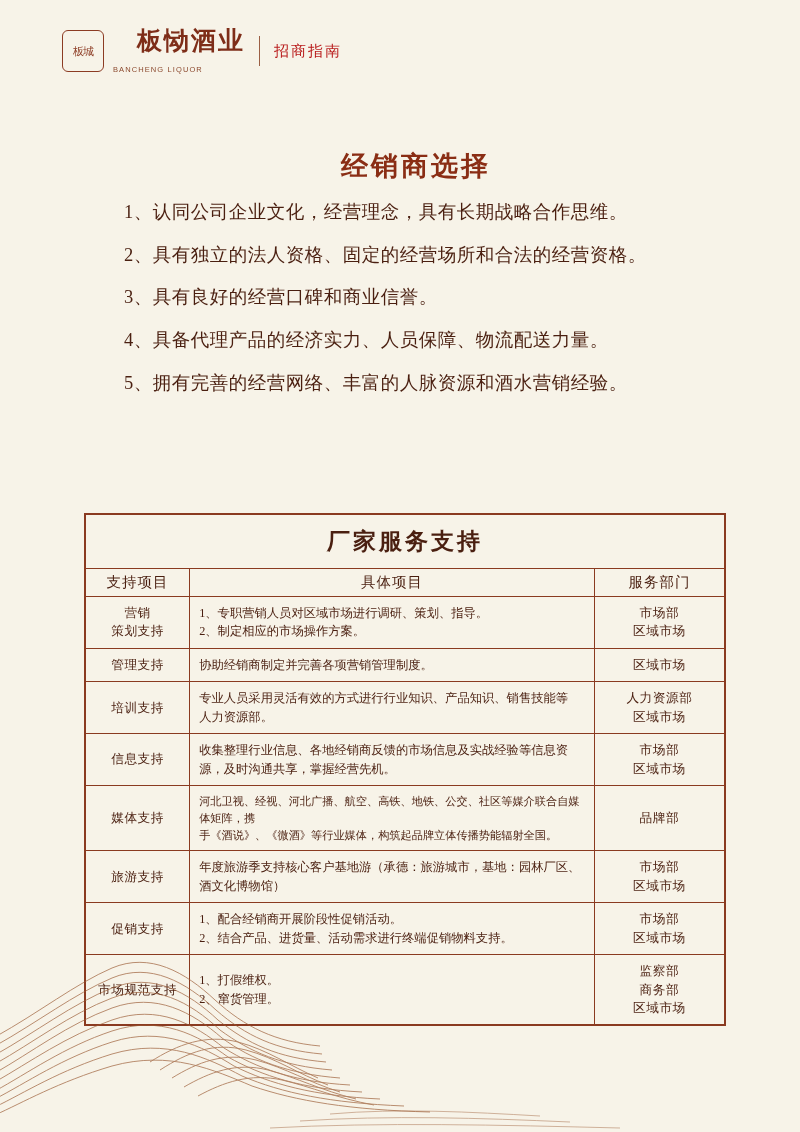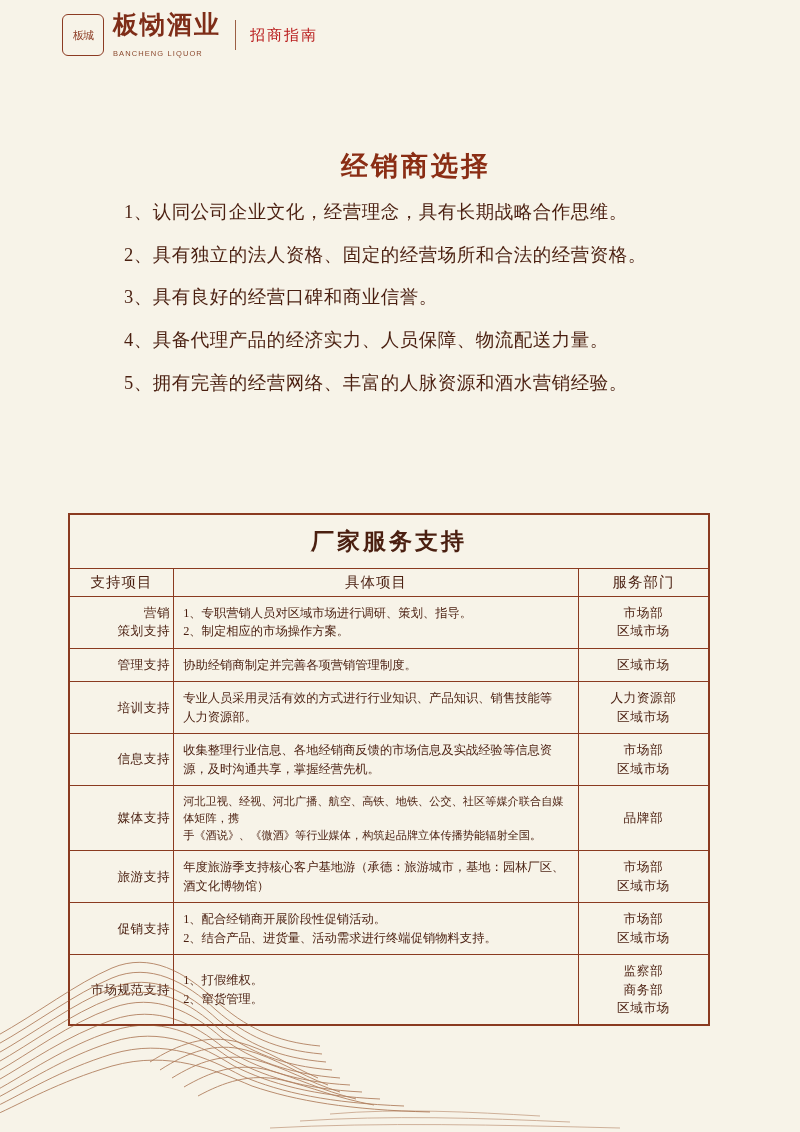--- a/index.html
+++ b/index.html
@@ -12,21 +12,21 @@
     background: #f7f3e8;
     font-family: "Liberation Serif", "DejaVu Serif", serif;
     color: #5a1f13;
     position: relative;
     overflow: hidden;
   }
 
   
   .header {
     position: absolute;
-    top: 12px;
+    top: 28px;
     left: 62px;
     display: flex;
     align-items: center;
     height: 46px;
   }
   .logo-seal {
     width: 40px;
     height: 40px;
     border: 1.5px solid #8c3b23;
     border-radius: 6px;
@@ -45,20 +45,21 @@
     flex-direction: column;
     justify-content: center;
   }
   .logo-cn {
     font-size: 25px;
     font-weight: bold;
     color: #7e2d18;
     letter-spacing: 2px;
     line-height: 1.05;
     font-family: "Liberation Serif", serif;
+    margin-left: 24px;
   }
   .logo-en {
     font-size: 7.5px;
     color: #8c4a2f;
     letter-spacing: 1.1px;
     margin-top: 10px;
     font-family: "Liberation Sans", sans-serif;
   }
   .logo-divider {
     width: 1px;
@@ -99,21 +100,21 @@
     line-height: 1.55;
     margin-bottom: 14px;
     letter-spacing: 0.5px;
     white-space: nowrap;
   }
 
   
   .table-wrap {
     position: absolute;
     top: 513px;
-    left: 68px;
+    left: 84px;
     width: 640px;
     border: 1.5px solid #8a3a20;
     background: transparent;
   }
   table.support {
     width: 100%;
     border-collapse: collapse;
     table-layout: fixed;
   }
   table.support td, table.support th {
@@ -136,21 +137,21 @@
     font-size: 14.5px;
     font-weight: normal;
     padding: 4px 0;
     letter-spacing: 1px;
   }
   .col-a { width: 104px; }
   .col-b { width: 404px; }
   .col-c { width: 130px; }
 
   .cell-item {
-    text-align: right;
+    text-align: center;
     font-size: 12.7px;
     line-height: 1.45;
     padding: 7px 3px;
     letter-spacing: 0.5px;
   }
   .cell-detail {
     text-align: left;
     font-size: 12.3px;
     line-height: 1.5;
     padding: 7px 9px;

